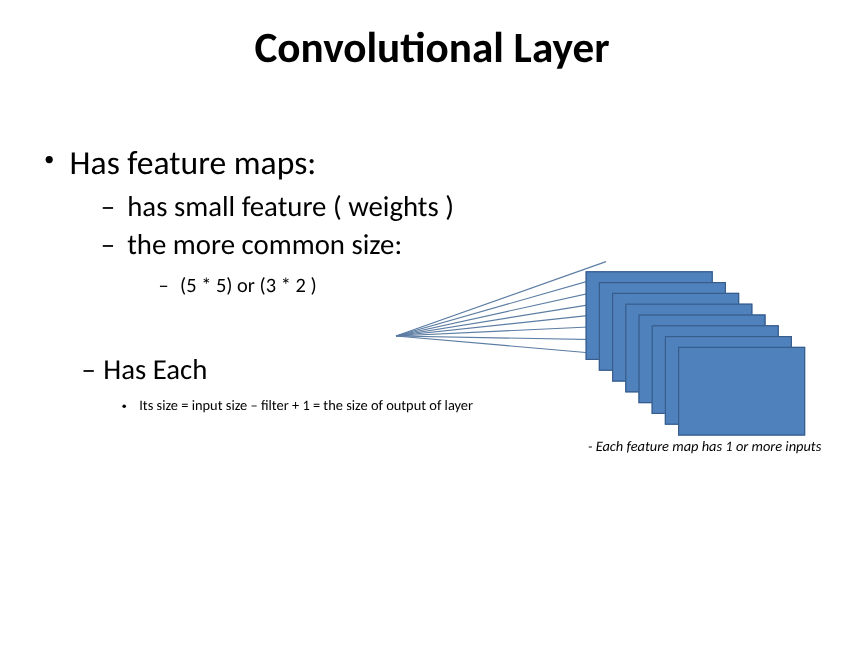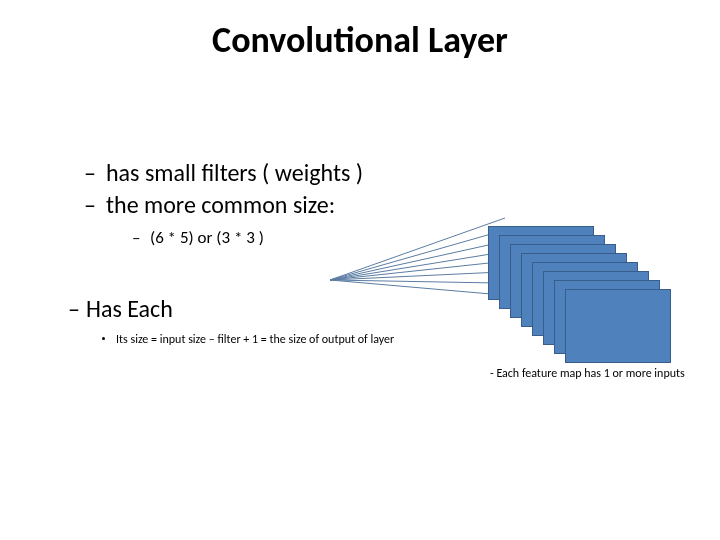--- a/index.html
+++ b/index.html
@@ -78,20 +78,21 @@
     left: -14px;
     top: 5px;
     width: 3px;
     height: 3px;
     background: #000;
     border-radius: 50%;
   }
   .caption {
     position: absolute;
     font-size: 12px;
+    font-style: italic;
   }
   .stack {
     position: absolute;
     left: 488px;
     top: 226px;
     width: 200px;
     height: 130px;
   }
   .card {
     position: absolute;
@@ -109,34 +110,38 @@
     overflow: visible;
   }
 </style>
 </head>
 <body>
 
 <div class="slide">
 
   <div class="title">Convolutional Layer</div>
 
+  <div class="l1" style="top:118px;">
+    <span class="bullet"></span>
+    <span>Has feature maps:</span>
+  </div>
 
   <div class="l2" style="top:158px;">
     <span class="dash">–</span>
-    <span>has small filters ( weights )</span>
+    <span>has small feature ( weights )</span>
   </div>
 
   <div class="l2" style="top:190px;">
     <span class="dash">–</span>
     <span>the more common size:</span>
   </div>
 
   <div class="l3" style="top:227px;">
     <span class="dash">–</span>
-    <span>(6 * 5) or (3 * 3 )</span>
+    <span>(5 * 5) or (3 * 2 )</span>
   </div>
 
   <div class="l2b" style="top:294px;">
     <span class="dash">–</span>
     <span>Has Each</span>
   </div>
 
   <div class="l4" style="top:332px;">
     <span class="dot"></span>
     <span>Its size = input size – filter + 1  = the size of output of  layer</span>

